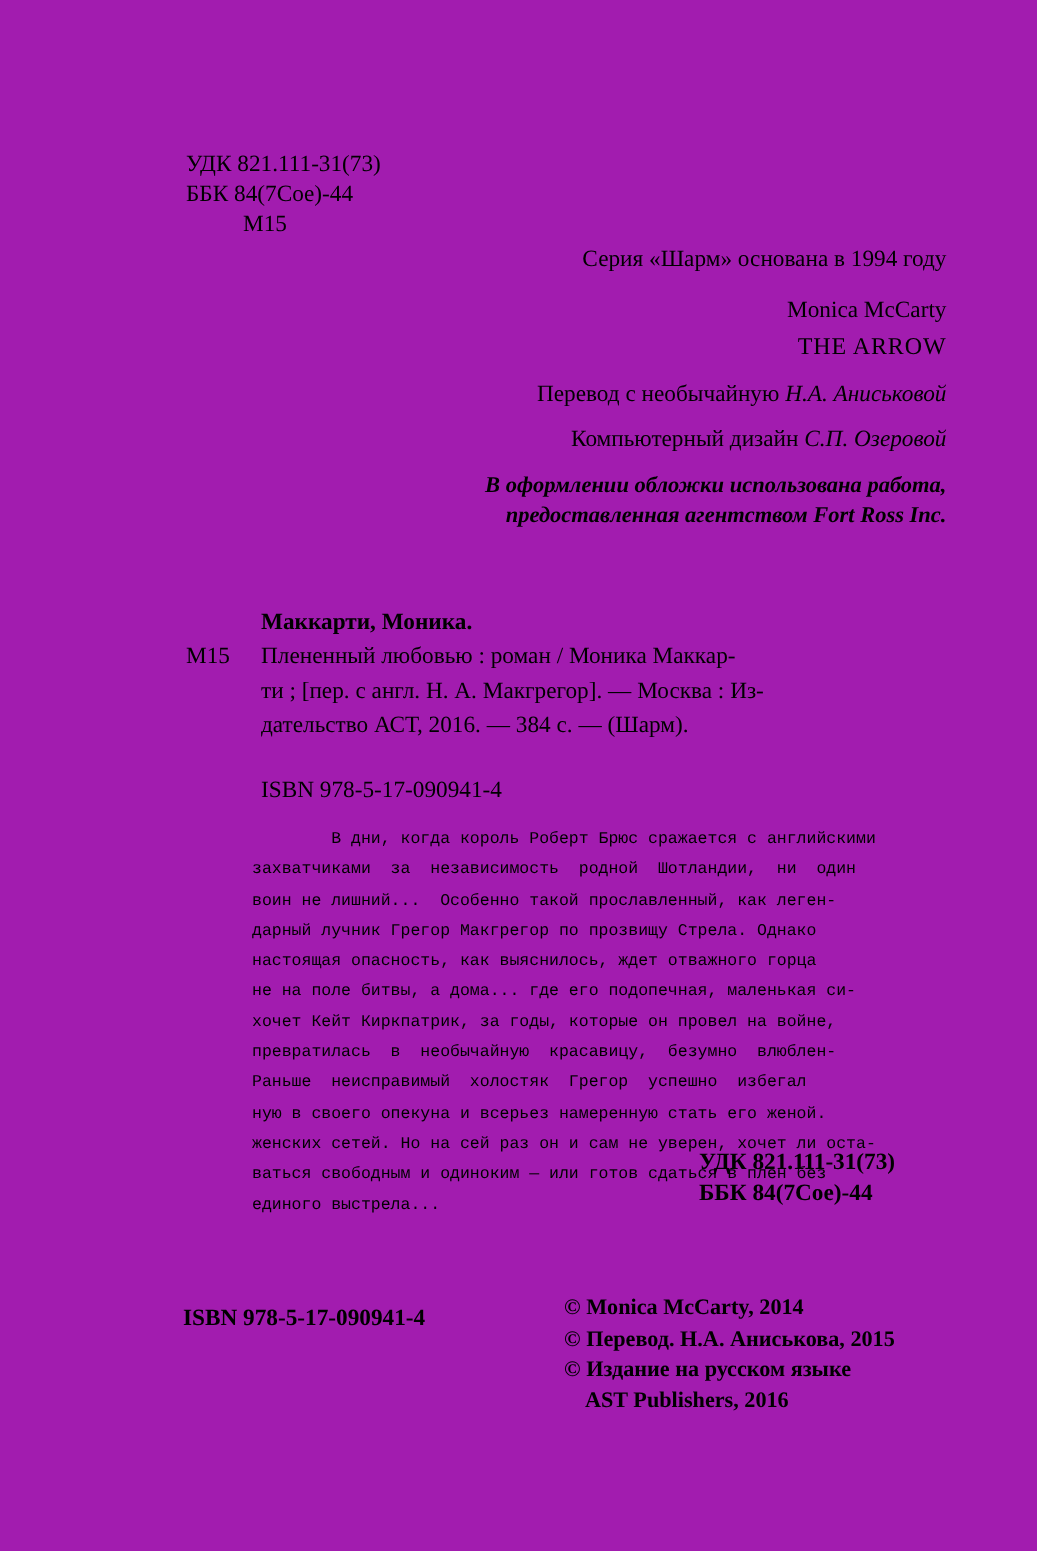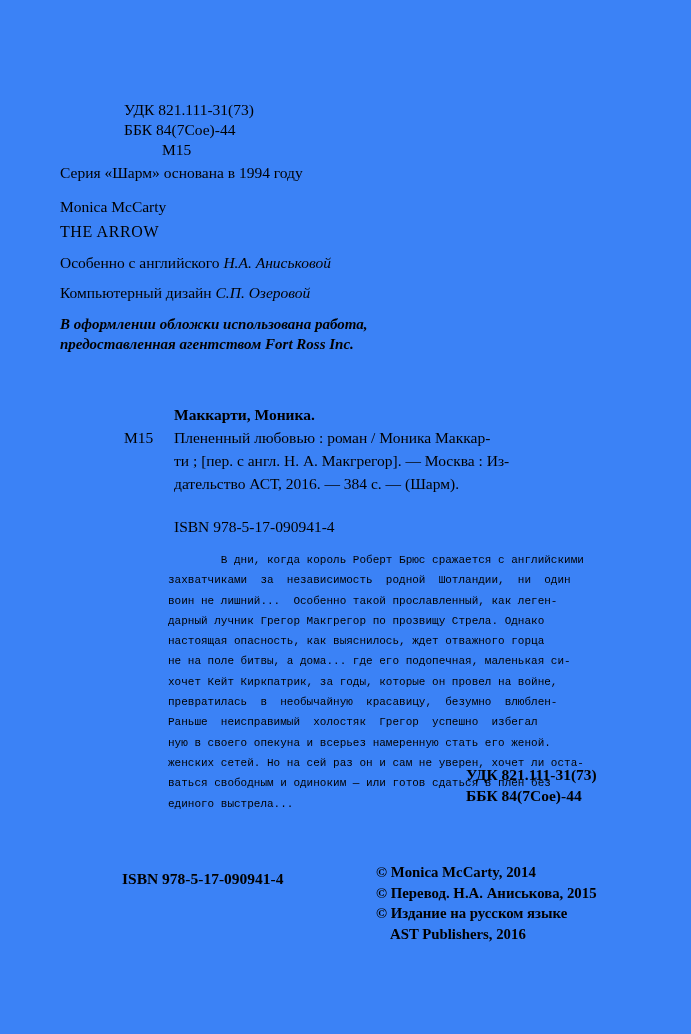--- a/index.html
+++ b/index.html
@@ -4,21 +4,21 @@
 <style>
   html, body {
     margin: 0;
     padding: 0;
     background: #ffffff;
   }
   .page {
     position: relative;
     width: 691px;
     height: 1034px;
-    background: #3b82f6;
+    background: #a21caf;
     font-family: "Liberation Serif", "DejaVu Serif", serif;
     color: #000000;
     overflow: hidden;
   }
 
   
   .udk-block {
     position: absolute;
     left: 124px;
     top: 100px;
@@ -27,21 +27,21 @@
   }
   .udk-block .line2 { }
   .udk-block .line3 { padding-left: 38px; }
 
   
   .credits {
     position: absolute;
     left: 60px;
     top: 162px;
     width: 571px;
-    text-align: left;
+    text-align: right;
   }
   .credits .series {
     font-size: 15.5px;
     line-height: 22px;
     margin-bottom: 12px;
   }
   .credits .author-orig {
     font-size: 15.5px;
     line-height: 22px;
   }
@@ -171,21 +171,21 @@
     <div>УДК 821.111-31(73)</div>
     <div class="line2">ББК 84(7Сое)-44</div>
     <div class="line3">М15</div>
   </div>
 
   <div class="credits">
     <div class="series">Серия «Шарм» основана в 1994 году</div>
     <div class="author-orig">Monica McCarty</div>
     <div class="title-orig">THE ARROW</div>
 
-    <div class="translator"><span>Особенно с английского </span><i>Н.А. Аниськовой</i></div>
+    <div class="translator"><span>Перевод с необычайную </span><i>Н.А. Аниськовой</i></div>
 
     <div class="designer"><span>Компьютерный дизайн </span><i>С.П. Озеровой</i></div>
 
     <div class="cover-note">
       <div>В оформлении обложки использована работа,</div>
       <div>предоставленная агентством Fort Ross Inc.</div>
     </div>
 
   </div>
 

